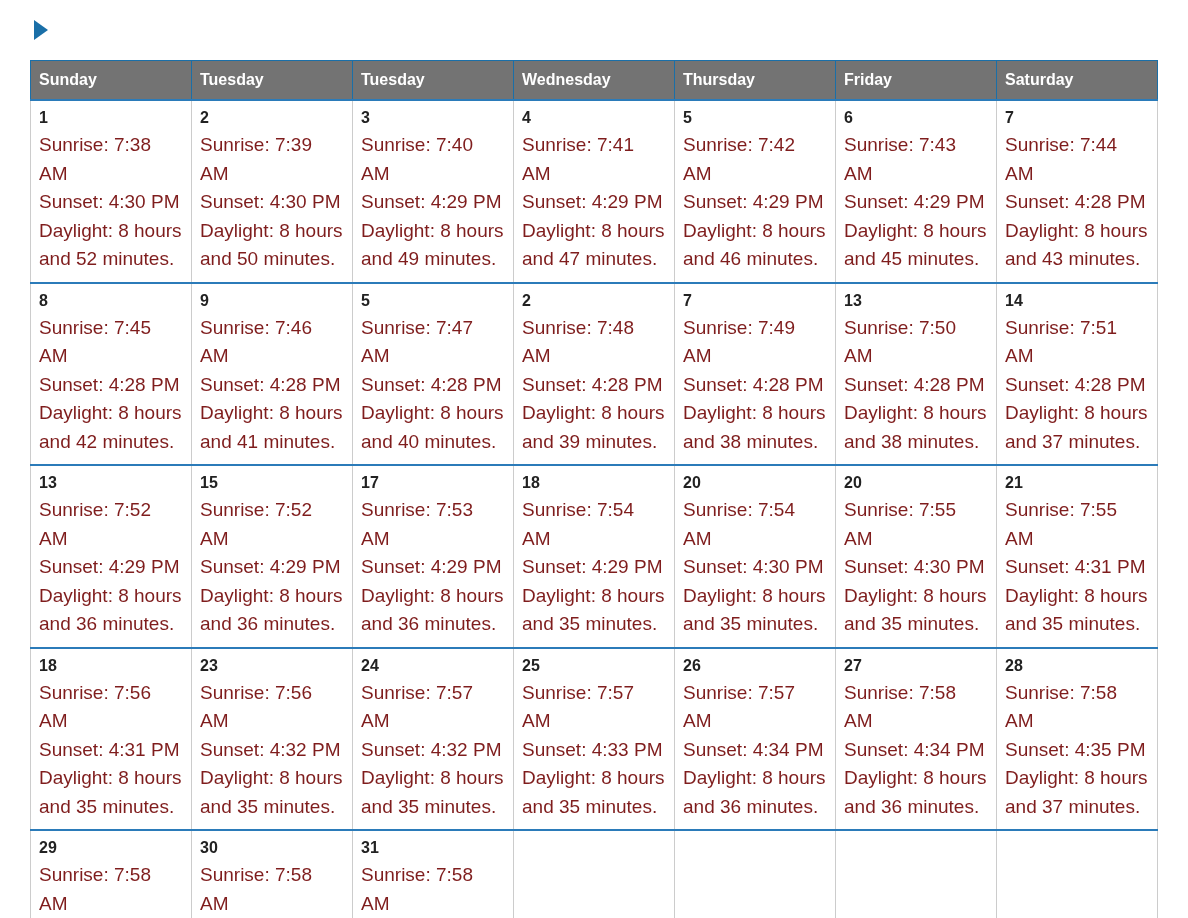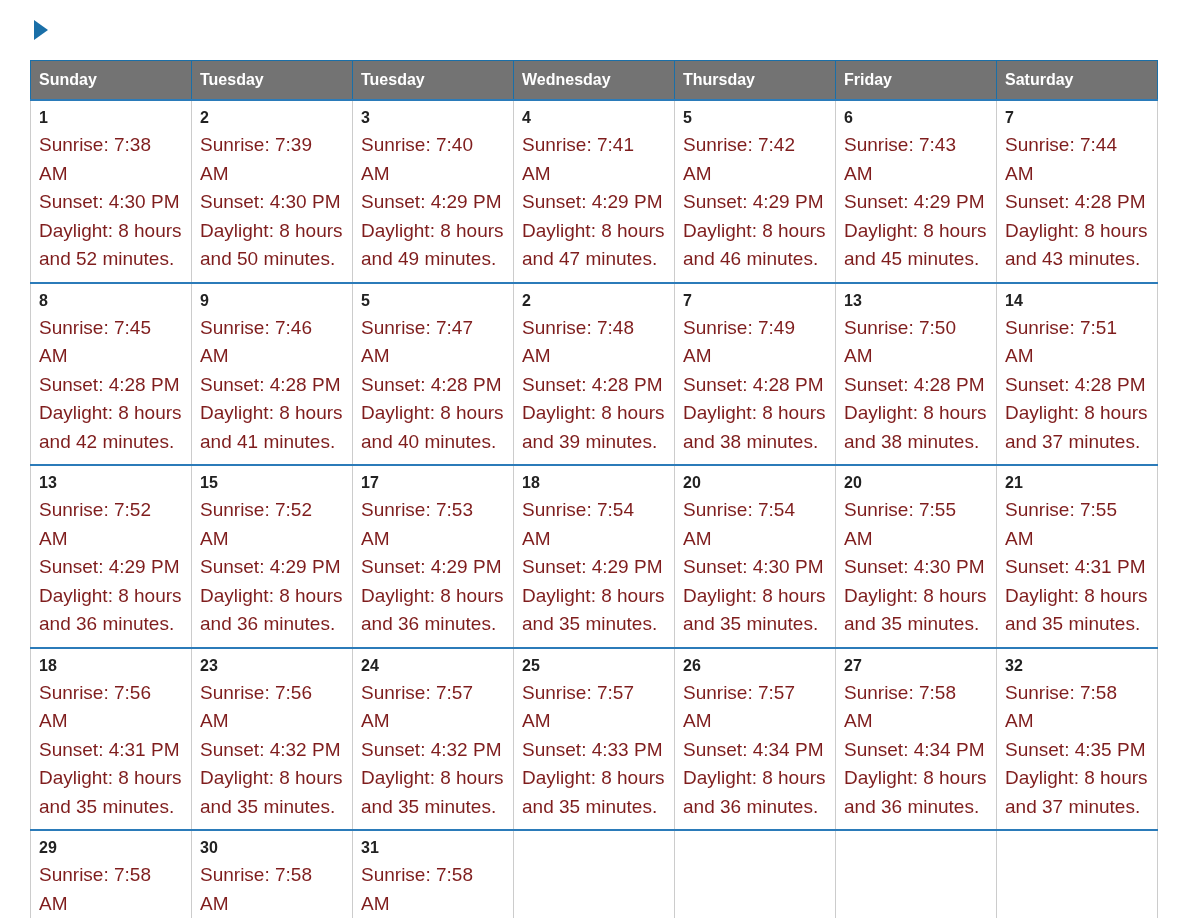--- a/index.html
+++ b/index.html
@@ -374,21 +374,21 @@
         <td>
         <span class="day-num">27</span>
         <div class="day-info">
           Sunrise: 7:58 AM<br>
           Sunset: 4:34 PM<br>
           Daylight: 8 hours<br>
           and 36 minutes.
         </div>
       </td>
         <td>
-        <span class="day-num">32</span>
+        <span class="day-num">28</span>
         <div class="day-info">
           Sunrise: 7:58 AM<br>
           Sunset: 4:35 PM<br>
           Daylight: 8 hours<br>
           and 37 minutes.
         </div>
       </td>
       </tr>
       <tr class="week-row">
         <td>

